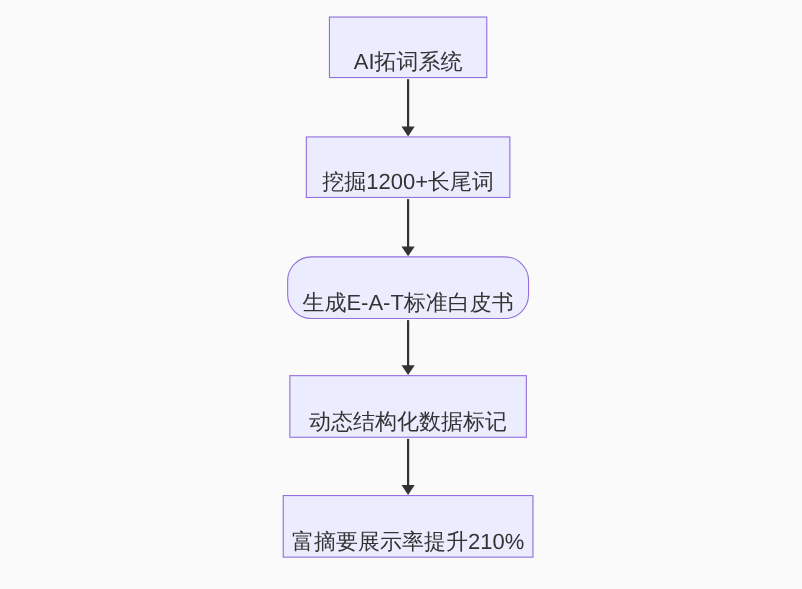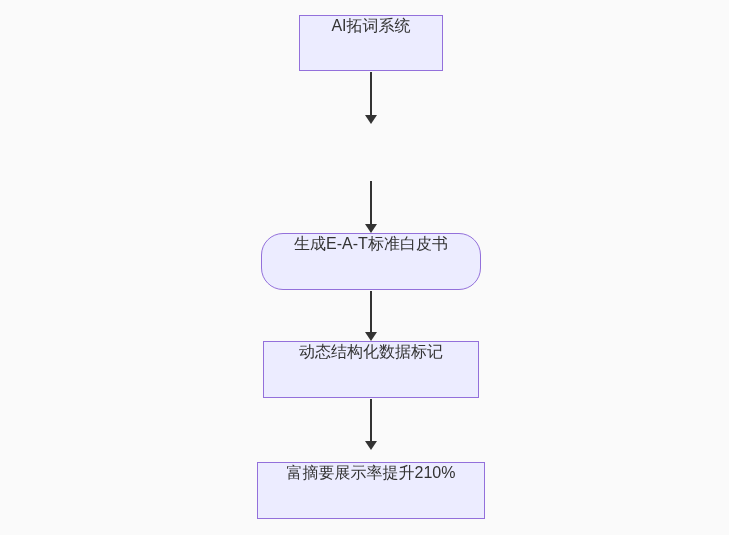--- a/index.html
+++ b/index.html
@@ -19,23 +19,23 @@
   .canvas {
     position: relative;
     width: 729px; height: 535px;
   }
   .node {
     position: absolute;
     background: var(--node-fill);
     border: 1px solid var(--node-border);
     color: var(--text);
     display: flex;
-    align-items: flex-start;
+    align-items: flex-end;
     justify-content: center;
-    font-size: 16px;
+    font-size: 20px;
     text-align: center;
     white-space: nowrap;
   }
   .edge {
     position: absolute;
     left: 370px;
     width: 2px;
     background: var(--edge);
   }
   .arrowhead {
@@ -52,35 +52,38 @@
 
 <div class="canvas">
 
   <div class="node" style="left:299px; top:15px; width:144px; height:56px;">
     <span>AI拓词系统</span>
   </div>
 
   <div class="edge" style="top:72px; height:44px;"></div>
   <div class="arrowhead" style="top:115px;"></div>
 
+  <div class="node" style="left:278px; top:124px; width:186px; height:56px;">
+    <span>挖掘1200+长尾词</span>
+  </div>
 
   <div class="edge" style="top:181px; height:44px;"></div>
   <div class="arrowhead" style="top:224px;"></div>
 
   <div class="node" style="left:261px; top:233px; width:220px; height:57px;border-radius:22px;">
     <span>生成E-A-T标准白皮书</span>
   </div>
 
   <div class="edge" style="top:291px; height:42px;"></div>
   <div class="arrowhead" style="top:332px;"></div>
 
   <div class="node" style="left:263px; top:341px; width:216px; height:57px;">
     <span>动态结构化数据标记</span>
   </div>
 
   <div class="edge" style="top:399px; height:43px;"></div>
   <div class="arrowhead" style="top:441px;"></div>
 
-  <div class="node" style="left:257px; top:462px; width:228px; height:57px;">
+  <div class="node" style="left:257px; top:450px; width:228px; height:57px;">
     <span>富摘要展示率提升210%</span>
   </div>
 
 </div>
 
 </body></html>

